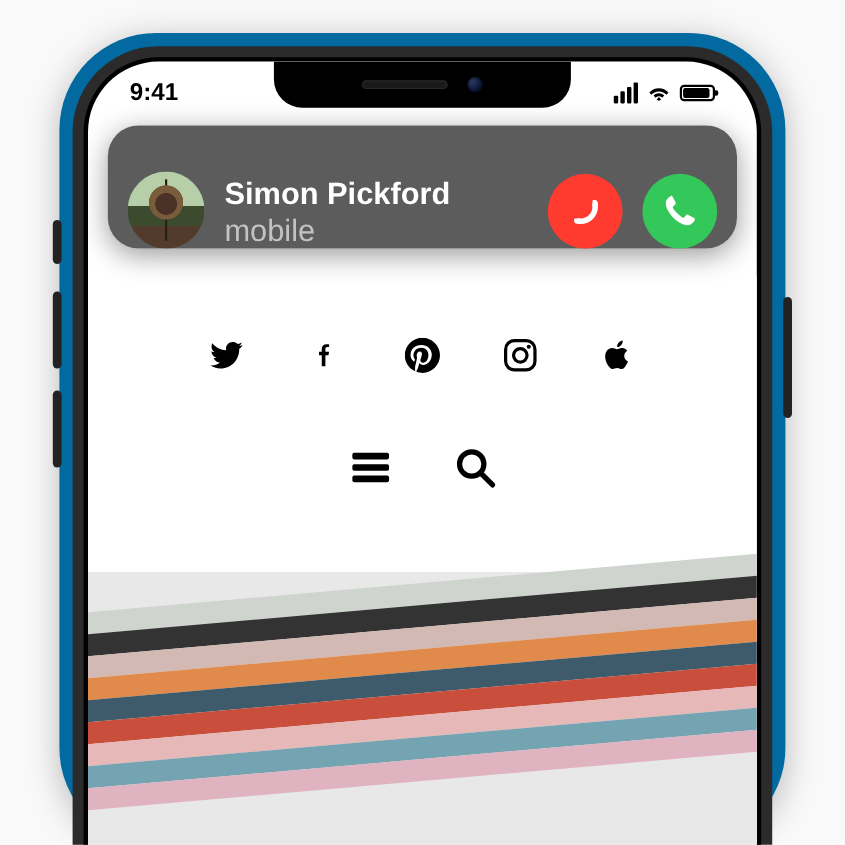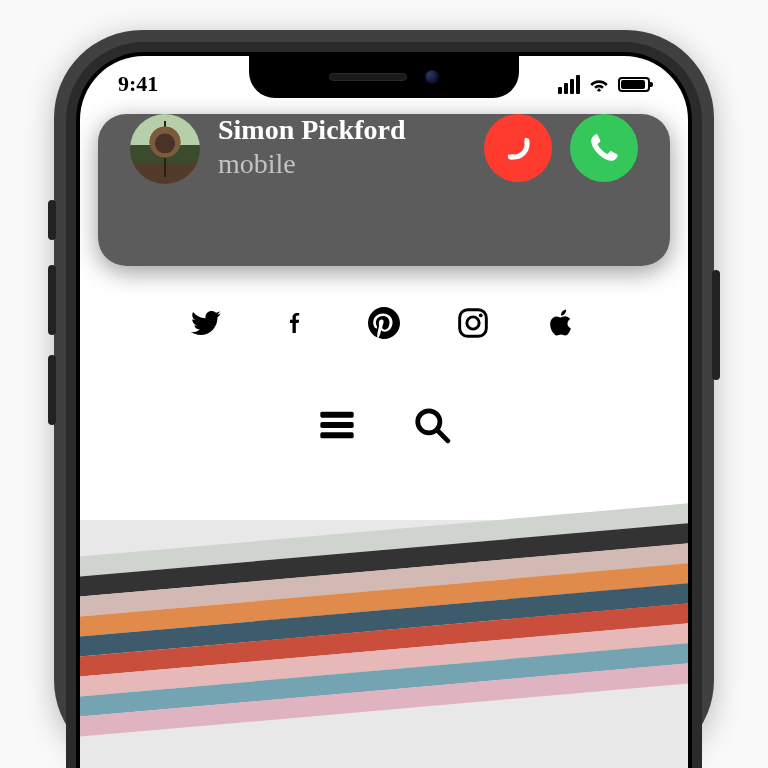--- a/index.html
+++ b/index.html
@@ -9,26 +9,25 @@
     font-family: -apple-system, "Helvetica Neue", Arial, sans-serif;
     display: flex;
     justify-content: center;
     padding-top: 30px;
     overflow: hidden;
   }
 
   
   .phone {
     width: 660px;
-    background: #404040;
+    background: #0369a1;
     border-radius: 88px;
     padding: 12px;
     box-shadow: 0 6px 30px rgba(0,0,0,0.25);
     position: relative;
-    font-family: Liberation Serif, serif;
   }
   .phone-mid {
     background: #2b2b2b;
     border-radius: 78px;
     padding: 10px;
   }
   .phone-inner {
     background: #000;
     border-radius: 68px;
     padding: 4px;
@@ -147,26 +146,26 @@
     background: #000;
     border-radius: 2px;
   }
 
   
   .call-banner {
     position: absolute;
     top: 58px;
     left: 18px;
     right: 18px;
-    height: 152px;
+    height: 112px;
     background: rgba(85,85,85,0.96);
     border-radius: 28px;
     display: flex;
-    align-items: flex-start;
-    padding: 0 32px;
+    align-items: flex-end;
+    padding: 0 18px;
     box-shadow: 0 6px 25px rgba(0,0,0,0.4);
     z-index: 3;
   }
   .avatar {
     width: 70px;
     height: 70px;
     border-radius: 50%;
     background:
       radial-gradient(circle at 50% 42%, #4a3326 0 18%, transparent 19%),
       radial-gradient(circle at 50% 40%, #7a5b3c 0 28%, transparent 29%),

